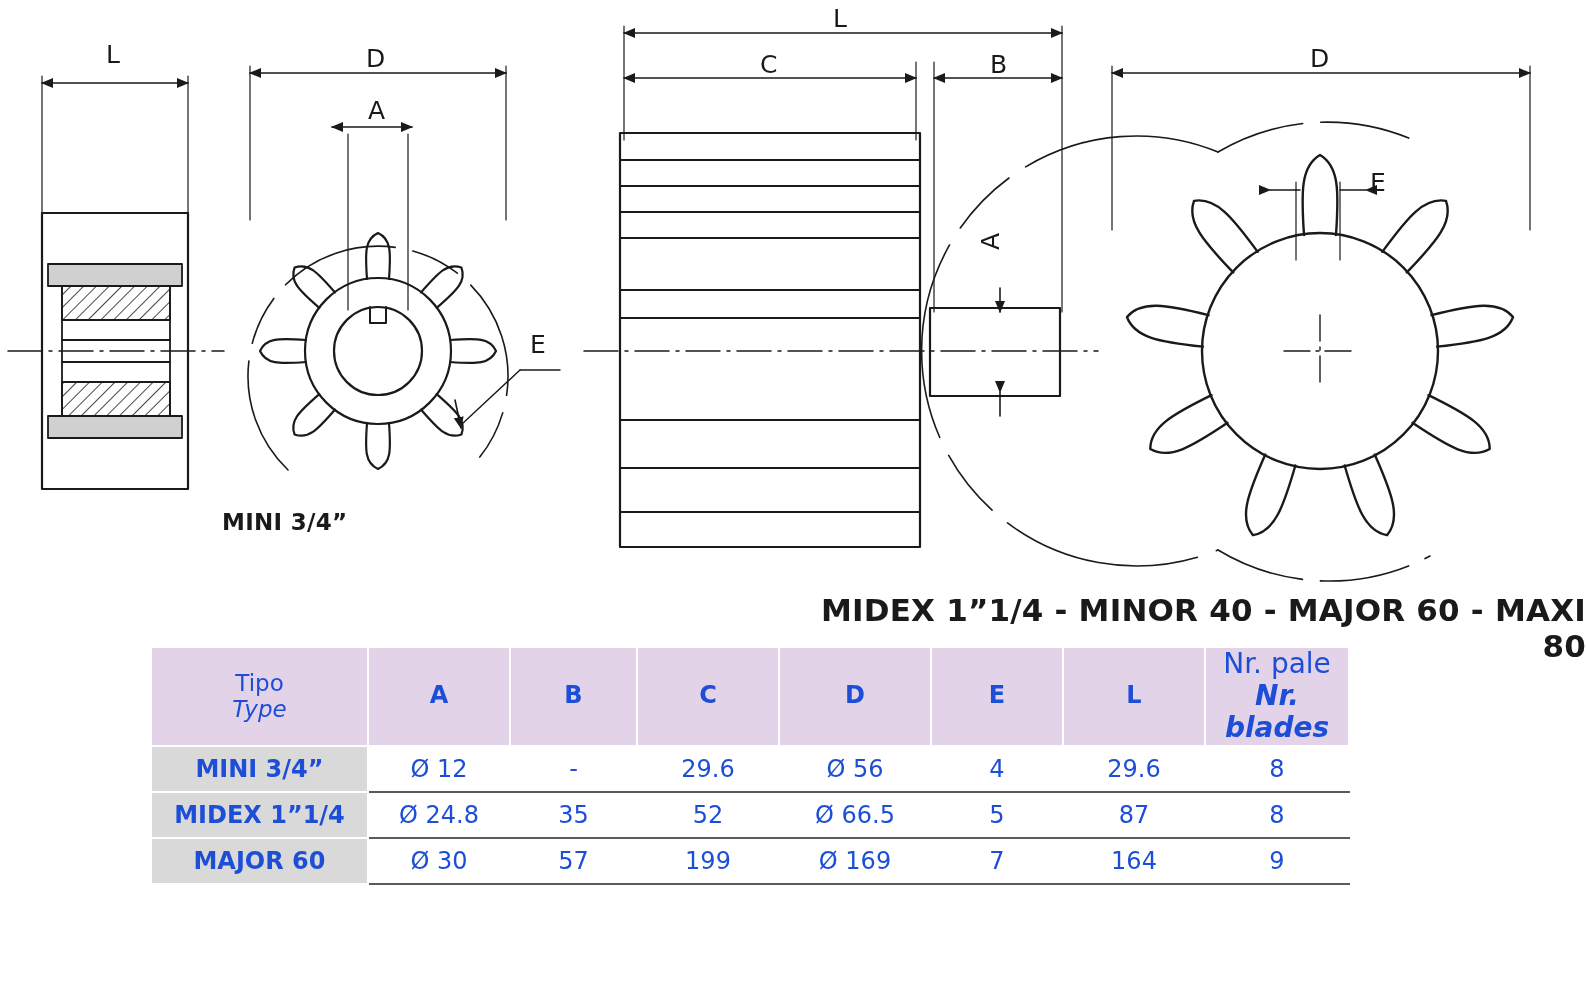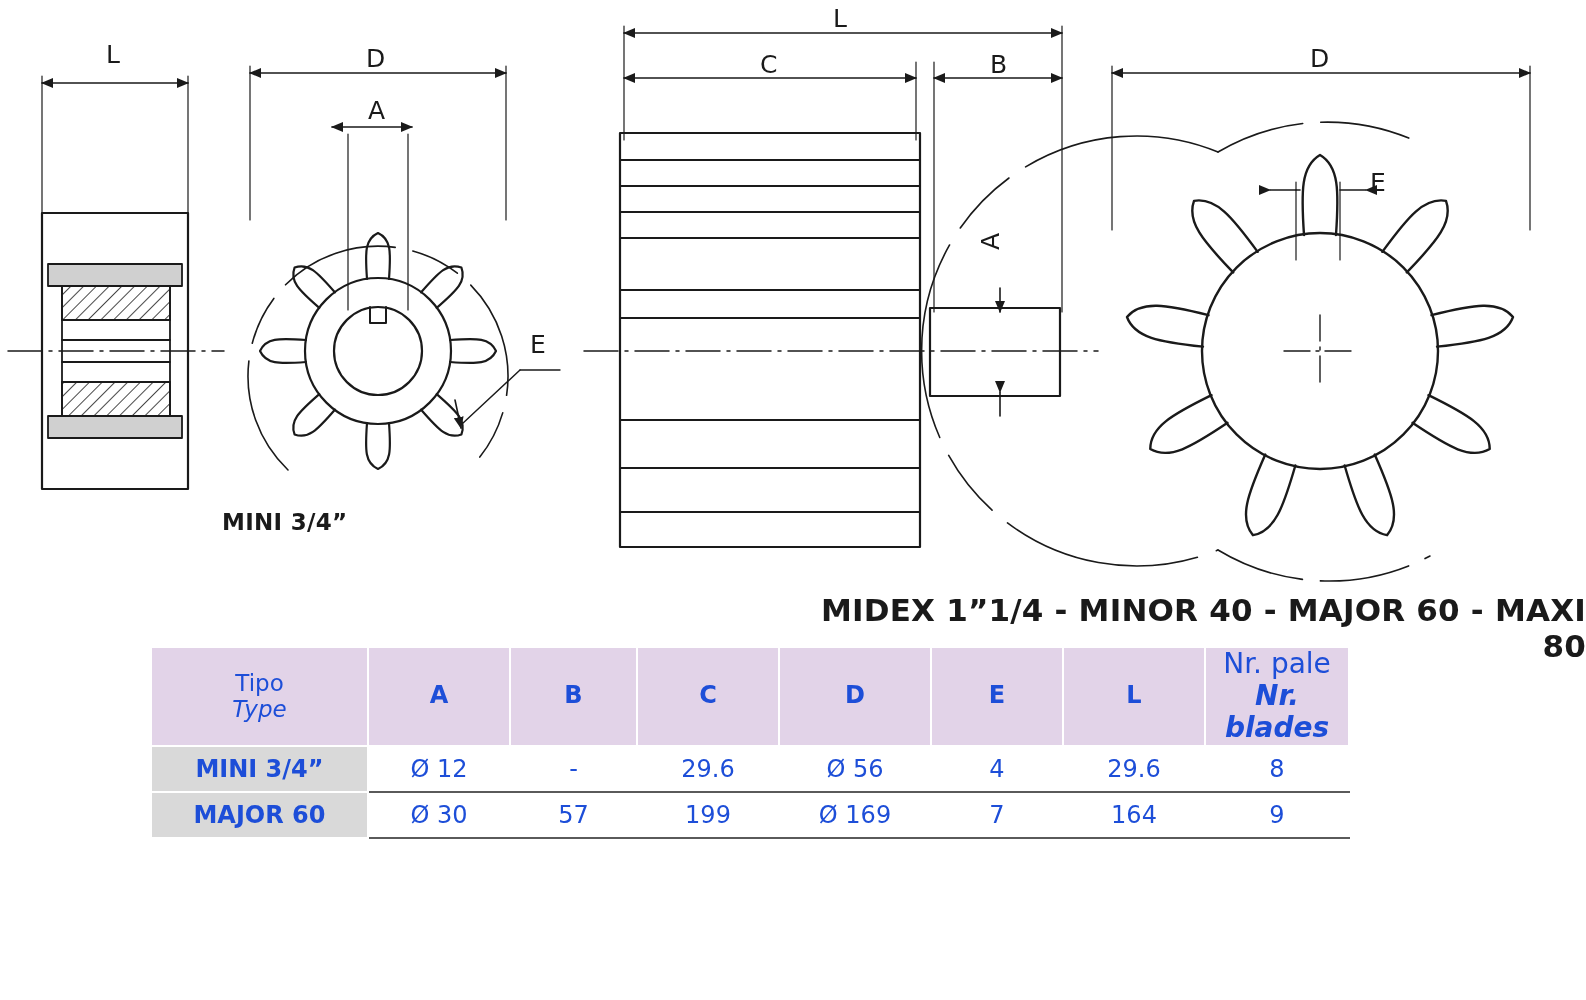--- a/index.html
+++ b/index.html
@@ -304,20 +304,30 @@
           <th>MINI 3/4”</th>
           <td>Ø 12</td>
           <td>-</td>
           <td>29.6</td>
           <td>Ø 56</td>
           <td>4</td>
           <td>29.6</td>
           <td>8</td>
         </tr>
         <tr>
+          <th>MIDEX 1”1/4</th>
+          <td>Ø 24.8</td>
+          <td>35</td>
+          <td>52</td>
+          <td>Ø 66.5</td>
+          <td>5</td>
+          <td>87</td>
+          <td>8</td>
+        </tr>
+        <tr>
           <th>MAJOR 60</th>
           <td>Ø 30</td>
           <td>57</td>
           <td>199</td>
           <td>Ø 169</td>
           <td>7</td>
           <td>164</td>
           <td>9</td>
         </tr>
       </tbody>

